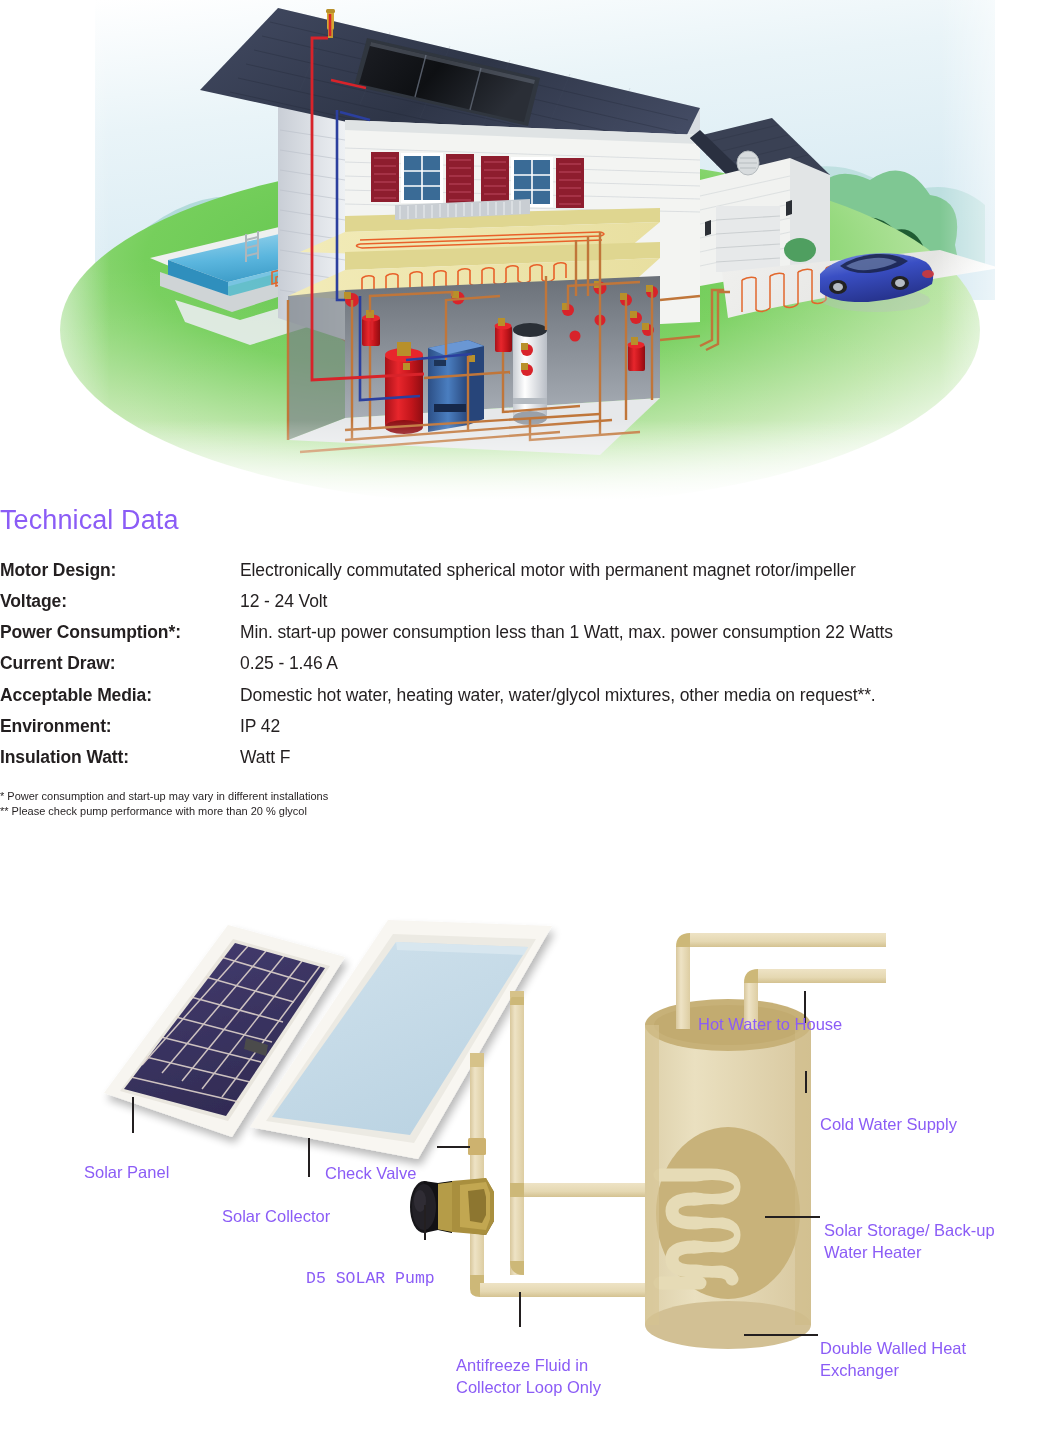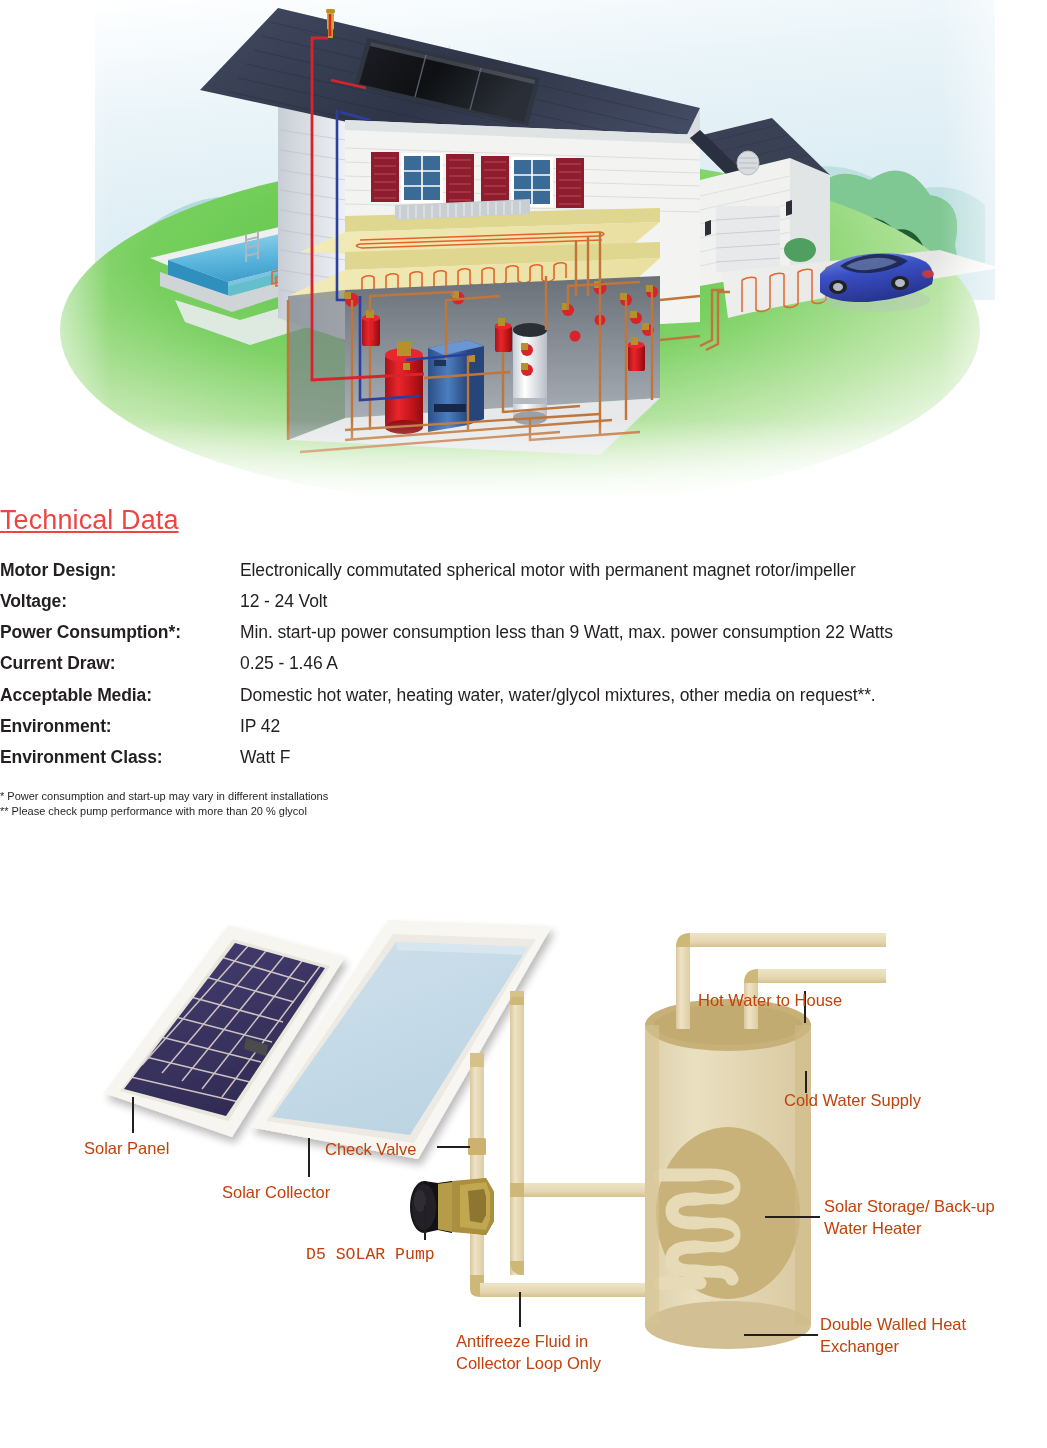--- a/index.html
+++ b/index.html
@@ -23,27 +23,26 @@
   }
 
   
   #tech-section {
     position: absolute;
     left: 0; top: 500px;
     width: 1047px;
   }
   #tech-heading {
     font-size: 27px;
-    color: #ef4444;
+    color: #8b5cf6;
     letter-spacing: 0.1px;
     margin: 0 0 26px 0;
     font-weight: normal;
     line-height: 1;
     padding-top: 7px;
-    text-decoration: underline;
   }
   .spec-row {
     display: flex;
     align-items: baseline;
     margin-bottom: 11px;
     font-size: 17.5px;
     line-height: 1.15;
   }
   .spec-label {
     width: 240px;
@@ -66,22 +65,23 @@
   
   #schematic {
     position: absolute;
     left: 0; top: 895px;
     width: 1047px; height: 553px;
   }
   .diagram-label {
     position: absolute;
     font-size: 16.5px;
     line-height: 1.35;
-    color: #c2410c;
+    color: #8b5cf6;
     white-space: nowrap;
+    margin-top: 24px;
   }
 </style>
 </head>
 <body>
 
 <div id="house-illustration">
   <svg width="1047" height="500" viewBox="0 0 1047 500">
     <defs>
       <linearGradient id="skyGrad" x1="0" y1="0" x2="0.35" y2="1">
         <stop offset="0%" stop-color="#ffffff"></stop>
@@ -647,36 +647,36 @@
   <div class="spec-row">
     <div class="spec-label">Motor Design:</div>
     <div class="spec-value">Electronically commutated spherical motor with permanent magnet rotor/impeller</div>
   </div>
   <div class="spec-row">
     <div class="spec-label">Voltage:</div>
     <div class="spec-value">12 - 24 Volt</div>
   </div>
   <div class="spec-row">
     <div class="spec-label">Power Consumption*:</div>
-    <div class="spec-value">Min. start-up power consumption less than 9 Watt, max. power consumption 22 Watts</div>
+    <div class="spec-value">Min. start-up power consumption less than 1 Watt, max. power consumption 22 Watts</div>
   </div>
   <div class="spec-row">
     <div class="spec-label">Current Draw:</div>
     <div class="spec-value">0.25 - 1.46 A</div>
   </div>
   <div class="spec-row">
     <div class="spec-label">Acceptable Media:</div>
     <div class="spec-value">Domestic hot water, heating water, water/glycol mixtures, other media on request**.</div>
   </div>
   <div class="spec-row">
     <div class="spec-label">Environment:</div>
     <div class="spec-value">IP 42</div>
   </div>
   <div class="spec-row">
-    <div class="spec-label">Environment Class:</div>
+    <div class="spec-label">Insulation Watt:</div>
     <div class="spec-value">Watt F</div>
   </div>
 
   <div id="footnotes">
     <div class="footnote">*   Power consumption and start-up may vary in different installations</div>
     <div class="footnote">** Please check pump performance with more than 20 % glycol</div>
   </div>
 </div>
 
 <div id="schematic">
@@ -861,21 +861,21 @@
 
   <div class="diagram-label" style="left:306px; top:349px;font-family:Liberation Mono, monospace;">D5 SOLAR Pump</div>
 
   <div class="diagram-label" style="left:456px; top:435px;">
     <div>Antifreeze Fluid in</div>
     <div>Collector Loop Only</div>
   </div>
 
   <div class="diagram-label" style="left:698px; top:94px;">Hot Water to House</div>
 
-  <div class="diagram-label" style="left:784px; top:194px;">Cold Water Supply</div>
+  <div class="diagram-label" style="left:820px; top:194px;">Cold Water Supply</div>
 
   <div class="diagram-label" style="left:820px; top:418px;">
     <div>Double Walled Heat</div>
     <div>Exchanger</div>
   </div>
 
   <div class="diagram-label" style="left:824px; top:300px;">
     <div>Solar Storage/ Back-up</div>
     <div>Water Heater</div>
   </div>

